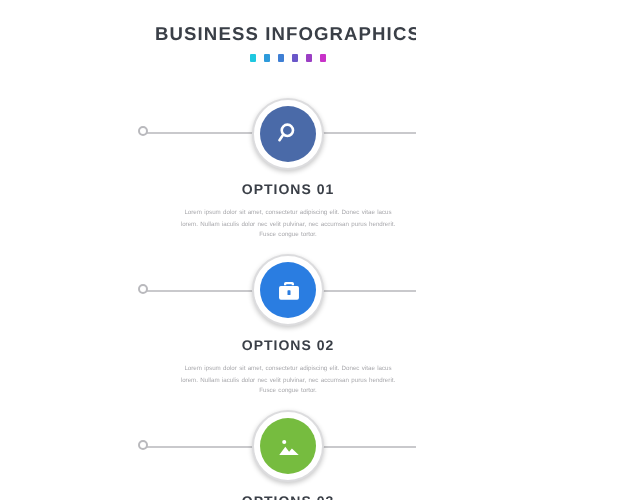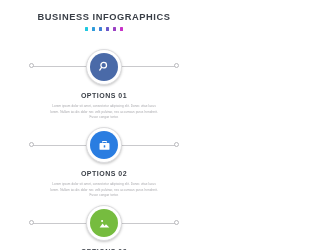--- a/index.html
+++ b/index.html
@@ -13,20 +13,21 @@
     font-family: "Liberation Sans", sans-serif;
     overflow: hidden;
   }
 
   .page {
     position: relative;
     width: 208px;
     height: 176px;
     background: #ffffff;
     box-sizing: border-box;
+    margin-left: 40px;
   }
 
   
   .header {
     padding-top: 13px;
     text-align: center;
   }
   .header-title {
     font-size: 9.3px;
     font-weight: bold;

